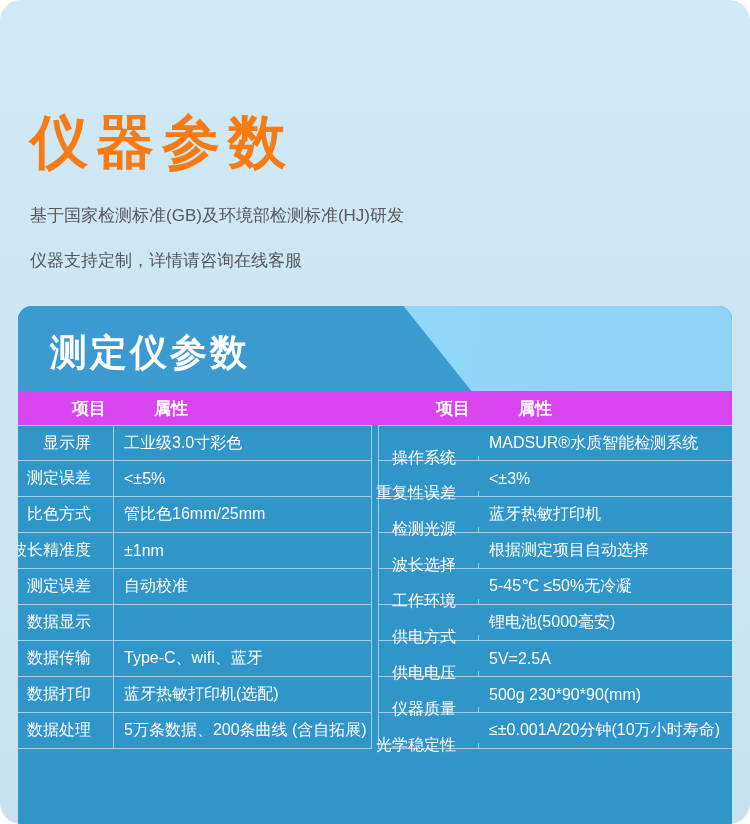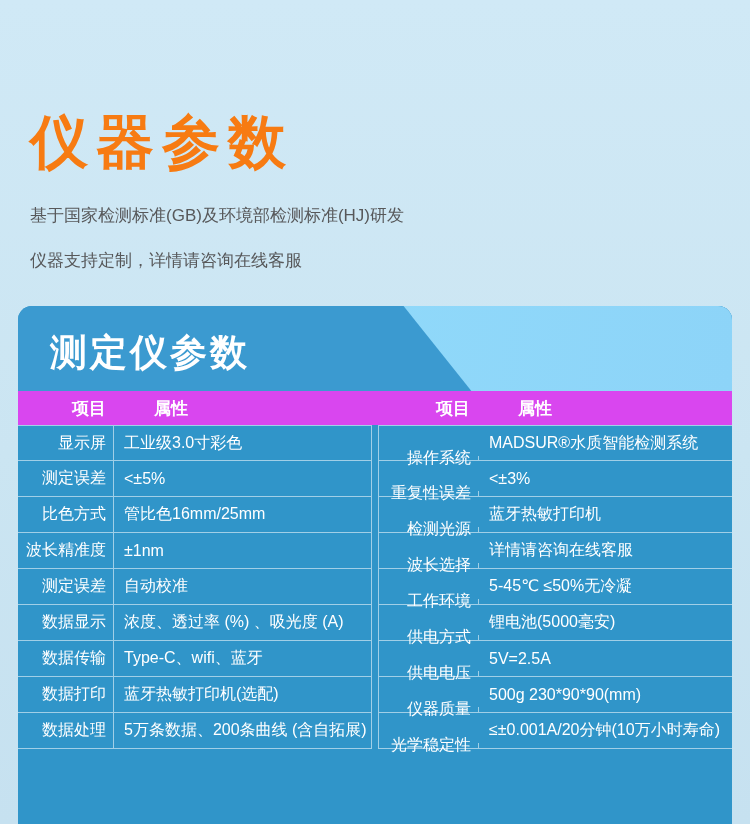--- a/index.html
+++ b/index.html
@@ -3,20 +3,21 @@
 <meta charset="utf-8">
 <style>
   * { margin:0; padding:0; box-sizing:border-box; }
   html,body { width:750px; }
   body { font-family:"Liberation Sans","DejaVu Sans",sans-serif; }
 
   .page {
     position:relative; width:750px; height:824px;
     background:linear-gradient(180deg,#d0e9f6 0%,#cbe5f2 55%,#c6e1f0 100%);
     overflow:hidden;
+    border-radius:21px;
   }
 
   
   .intro { position:absolute; left:30px; top:106px; }
   .intro h1 {
     font-size:58px; font-weight:700; color:#f77b12;
     letter-spacing:8px; line-height:1.25; white-space:nowrap;
   }
   .intro p {
     font-size:17px; color:#57585a; line-height:45px; white-space:nowrap;
@@ -59,21 +60,21 @@
   .tgap { width:6px; }
   .trow {
     display:flex; height:36px; color:#ffffff; font-size:16px;
     border-bottom:1px solid rgba(255,255,255,.55);
     background:#3095c9;
   }
   .trow.first { border-top:1px solid rgba(255,255,255,.55); }
   .cell { display:flex; align-items:center; }
   .cell.label {
     width:96px; justify-content:flex-end; text-align:center;
-    padding-right:7px; border-right:1px solid rgba(255,255,255,.55);
+    padding-right:22px; border-right:1px solid rgba(255,255,255,.55);
     white-space:nowrap;
   }
   .tgroup.right .cell.label { width:100px;margin-top:30px; }
   .cell.value { flex:1; padding-left:10px; white-space:nowrap; overflow:hidden; }
   .card-footer { height:49px; background:#3095c9; }
 </style>
 </head>
 <body>
 
 <div class="page">
@@ -121,21 +122,20 @@
         <div class="trow">
           <div class="cell label">波长精准度</div>
           <div class="cell value">±1nm</div>
         </div>
         <div class="trow">
           <div class="cell label">测定误差</div>
           <div class="cell value">自动校准</div>
         </div>
         <div class="trow">
           <div class="cell label">数据显示</div>
-          <div class="cell value">浓度、透过率 (%) 、吸光度 (A)</div>
         </div>
         <div class="trow">
           <div class="cell label">数据传输</div>
           <div class="cell value">Type-C、wifi、蓝牙</div>
         </div>
         <div class="trow">
           <div class="cell label">数据打印</div>
           <div class="cell value">蓝牙热敏打印机(选配)</div>
         </div>
         <div class="trow">
@@ -154,21 +154,21 @@
         <div class="trow">
           <div class="cell label">重复性误差</div>
           <div class="cell value">&lt;±3%</div>
         </div>
         <div class="trow">
           <div class="cell label">检测光源</div>
           <div class="cell value">蓝牙热敏打印机</div>
         </div>
         <div class="trow">
           <div class="cell label">波长选择</div>
-          <div class="cell value">详情请咨询在线客服</div>
+          <div class="cell value">根据测定项目自动选择</div>
         </div>
         <div class="trow">
           <div class="cell label">工作环境</div>
           <div class="cell value">5-45℃ ≤50%无冷凝</div>
         </div>
         <div class="trow">
           <div class="cell label">供电方式</div>
           <div class="cell value">锂电池(5000毫安)</div>
         </div>
         <div class="trow">

